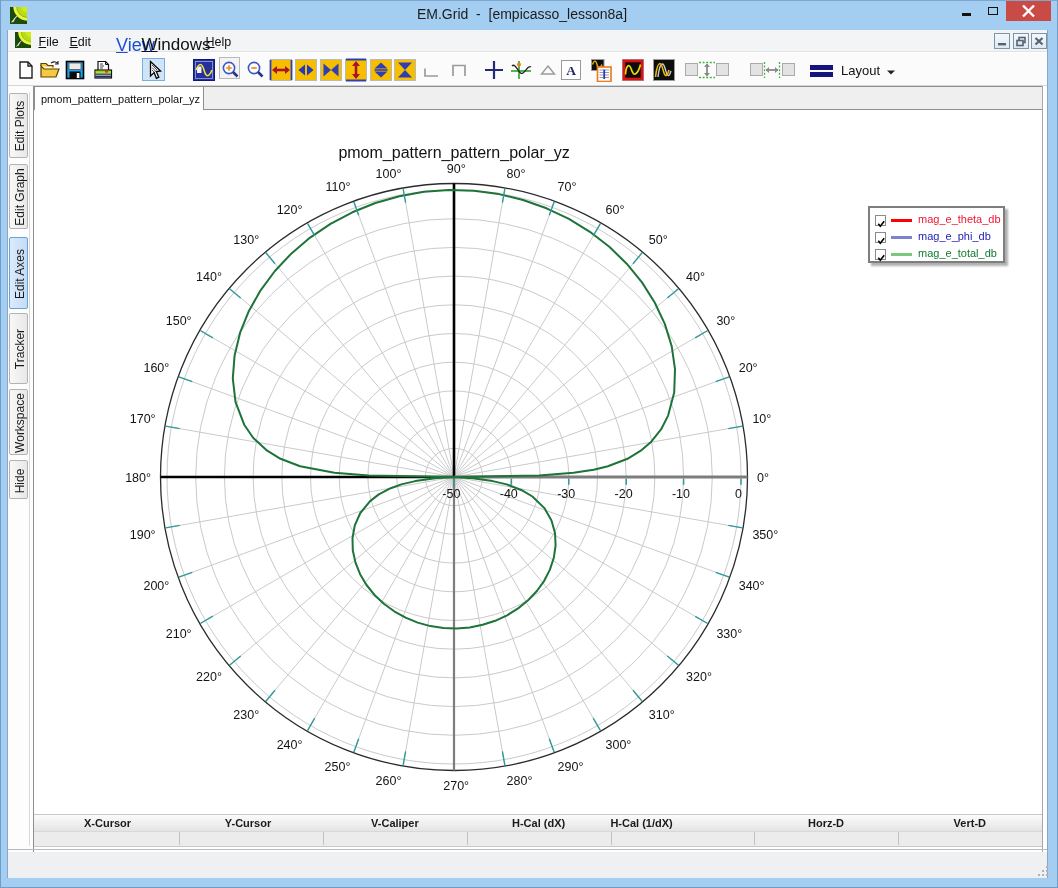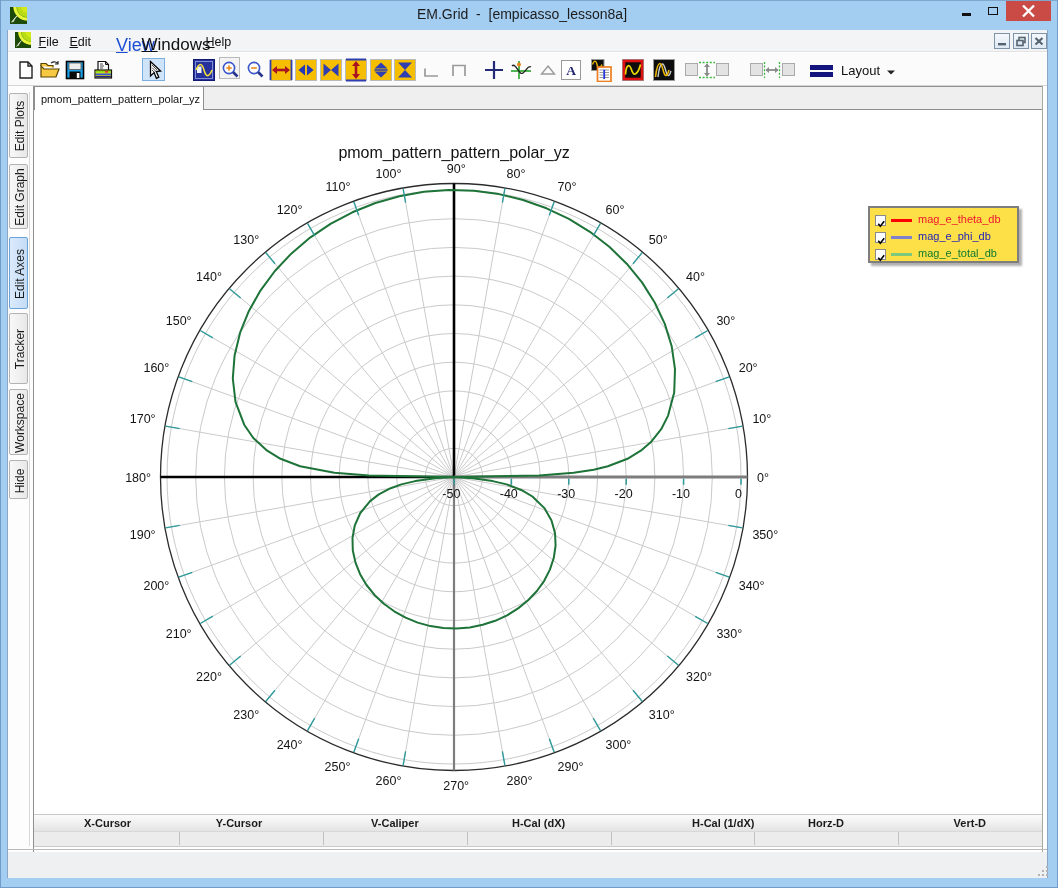--- a/index.html
+++ b/index.html
@@ -345,21 +345,21 @@
 <text x="718.4" y="429.1" font-size="12.5" fill="#141414" text-anchor="start" font-family="Liberation Sans, sans-serif">350°</text>
 <text x="417.4" y="387.5" font-size="12.5" fill="#141414" text-anchor="middle" font-family="Liberation Sans, sans-serif">-50</text>
 <text x="474.8" y="387.5" font-size="12.5" fill="#141414" text-anchor="middle" font-family="Liberation Sans, sans-serif">-40</text>
 <text x="532.2" y="387.5" font-size="12.5" fill="#141414" text-anchor="middle" font-family="Liberation Sans, sans-serif">-30</text>
 <text x="589.6" y="387.5" font-size="12.5" fill="#141414" text-anchor="middle" font-family="Liberation Sans, sans-serif">-20</text>
 <text x="647.0" y="387.5" font-size="12.5" fill="#141414" text-anchor="middle" font-family="Liberation Sans, sans-serif">-10</text>
 <text x="704.4" y="387.5" font-size="12.5" fill="#141414" text-anchor="middle" font-family="Liberation Sans, sans-serif">0</text>
 <text x="420.0" y="48" font-size="16" fill="#111" text-anchor="middle" font-family="Liberation Sans, sans-serif">pmom_pattern_pattern_polar_yz</text>
 </svg>
 </div>
-<div style="position:absolute;left:868px;top:206px;width:151px;height:57px;background:#fde047;border:2px solid #7e7e7e;box-shadow:3px 3px 2px rgba(110,110,110,.55)">
+<div style="position:absolute;left:868px;top:206px;width:137px;height:57px;background:#ffffff;border:2px solid #7e7e7e;box-shadow:3px 3px 2px rgba(110,110,110,.55)">
 <div style="position:absolute;left:5px;top:7px;width:11px;height:11px;background:#fff;border:1px solid #8a8a8a">
 <svg width="11" height="11">
         <path d="M2.3,4.8 l2,2.4 3.9,-5" fill="none" stroke="#000" stroke-width="1.6"></path>
       </svg></div>
 <div style="position:absolute;left:21px;top:11px;width:21px;height:3px;background:#ff0000"></div>
 <div style="position:absolute;left:48px;top:5px;font-size:11px;color:#f01430;white-space:nowrap">mag_e_theta_db</div>
 <div style="position:absolute;left:5px;top:24px;width:11px;height:11px;background:#fff;border:1px solid #8a8a8a">
 <svg width="11" height="11">
         <path d="M2.3,4.8 l2,2.4 3.9,-5" fill="none" stroke="#000" stroke-width="1.6"></path>
       </svg></div>
@@ -368,24 +368,24 @@
 <div style="position:absolute;left:5px;top:41px;width:11px;height:11px;background:#fff;border:1px solid #8a8a8a">
 <svg width="11" height="11">
         <path d="M2.3,4.8 l2,2.4 3.9,-5" fill="none" stroke="#000" stroke-width="1.6"></path>
       </svg></div>
 <div style="position:absolute;left:21px;top:45px;width:21px;height:3px;background:#7cc87c"></div>
 <div style="position:absolute;left:48px;top:39px;font-size:11px;color:#0e7a30;white-space:nowrap">mag_e_total_db</div>
 </div>
 
 <div style="position:absolute;left:34px;top:814px;width:1008px;height:17px;background:linear-gradient(#fbfbfb,#e4e4e4);border-top:1px solid #c8c8c8"></div>
 <div style="position:absolute;left:35.5px;top:817px;width:144px;text-align:center;font-size:11px;font-weight:bold;color:#1a1a1a">X-Cursor</div>
-<div style="position:absolute;left:167px;top:817px;width:144px;text-align:center;font-size:11px;font-weight:bold;color:#1a1a1a">Y-Cursor</div>
+<div style="position:absolute;left:176px;top:817px;width:144px;text-align:center;font-size:11px;font-weight:bold;color:#1a1a1a">Y-Cursor</div>
 <div style="position:absolute;left:322.9px;top:817px;width:144px;text-align:center;font-size:11px;font-weight:bold;color:#1a1a1a">V-Caliper</div>
 <div style="position:absolute;left:466.6px;top:817px;width:144px;text-align:center;font-size:11px;font-weight:bold;color:#1a1a1a">H-Cal (dX)</div>
-<div style="position:absolute;left:610.4px;top:817px;width:144px;text-align:right;font-size:11px;font-weight:bold;color:#1a1a1a">H-Cal (1/dX)</div>
+<div style="position:absolute;left:610.4px;top:817px;width:144px;text-align:left;font-size:11px;font-weight:bold;color:#1a1a1a">H-Cal (1/dX)</div>
 <div style="position:absolute;left:754.0px;top:817px;width:144px;text-align:center;font-size:11px;font-weight:bold;color:#1a1a1a">Horz-D</div>
 <div style="position:absolute;left:897.8px;top:817px;width:144px;text-align:center;font-size:11px;font-weight:bold;color:#1a1a1a">Vert-D</div>
 <div style="position:absolute;left:34px;top:831px;width:1008px;height:15px;background:#ececec;border-top:1px solid #d8d8d8"></div>
 <div style="position:absolute;left:179.4px;top:832px;width:1px;height:13px;background:#c2c2c2"></div>
 <div style="position:absolute;left:323.1px;top:832px;width:1px;height:13px;background:#c2c2c2"></div>
 <div style="position:absolute;left:466.8px;top:832px;width:1px;height:13px;background:#c2c2c2"></div>
 <div style="position:absolute;left:610.5px;top:832px;width:1px;height:13px;background:#c2c2c2"></div>
 <div style="position:absolute;left:754.2px;top:832px;width:1px;height:13px;background:#c2c2c2"></div>
 <div style="position:absolute;left:897.9px;top:832px;width:1px;height:13px;background:#c2c2c2"></div>
 <div style="position:absolute;left:34px;top:846px;width:1008px;height:1px;background:#c8c8c8"></div>

